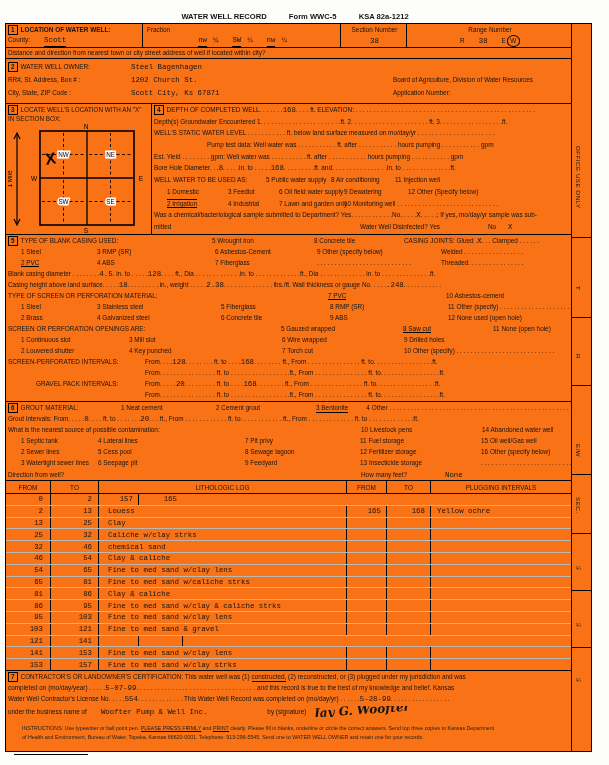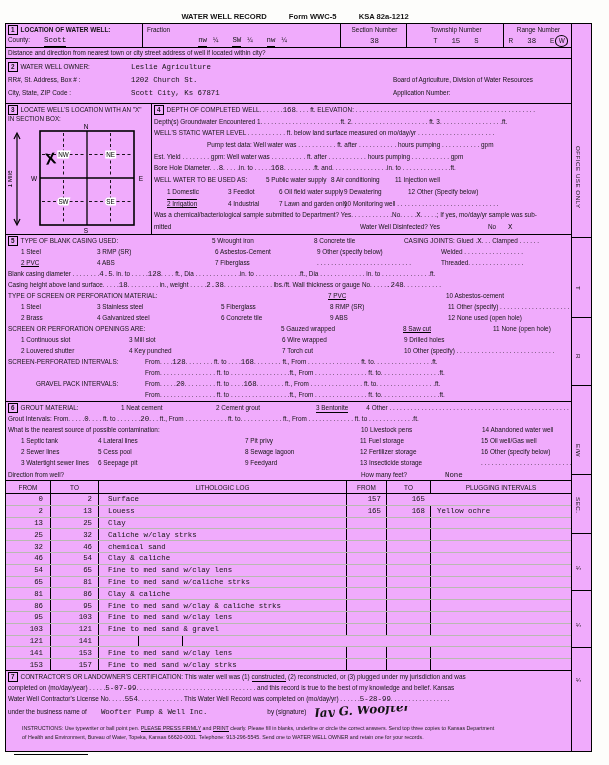--- a/index.html
+++ b/index.html
@@ -1,21 +1,21 @@
 <!DOCTYPE html>
 <html><head>
 <meta charset="utf-8">
 <style>
   html,body{margin:0;padding:0;background:#e8e8e4;}
   .page{position:relative;width:609px;height:765px;background:#fdfdfb;color:#141414;
         font-family:"Liberation Sans",sans-serif;overflow:hidden;}
   .title-row{position:absolute;top:12px;left:0;width:590px;text-align:center;font-size:7.6px;font-weight:bold;}
   .title-row span{margin:0 10px;}
   .formbox{position:absolute;top:23px;left:5px;width:587px;height:729px;border:1.5px solid #000;
-           display:flex;box-sizing:border-box;background:#f0abfc;}
+           display:flex;box-sizing:border-box;background:#f97316;}
   .main{width:566px;border-right:1.5px solid #000;display:flex;flex-direction:column;box-sizing:border-box;}
   .side{flex:1;position:relative;}
   .vlab{position:absolute;left:3px;writing-mode:vertical-rl;font-size:6.2px;letter-spacing:.5px;white-space:nowrap;}
   .tick{position:absolute;left:0;right:0;border-top:1px solid #000;height:0;}
   .s{border-bottom:1.5px solid #000;box-sizing:border-box;overflow:hidden;}
   .ln{display:flex;align-items:baseline;white-space:nowrap;overflow:hidden;font-size:6.4px;line-height:1.45;padding-left:2px;}
   .b{font-weight:bold;}
   .badge{display:inline-block;border:1px solid #000;padding:0 2px;margin-right:3px;font-size:6.3px;font-weight:bold;line-height:1.2;}
   .mv{font-family:"Liberation Mono","DejaVu Sans Mono",monospace;font-size:7.4px;}
   .u{border-bottom:1px solid #000;}
@@ -120,49 +120,39 @@
                 <span class="gap6"></span>
                 <span>¼</span>
             </div>
           </div>
           <div class="cell bl w66">
             <div class="ln ctr">Section Number</div>
             <div class="ln ctr">
                 <span class="mv">38</span>
               </div>
           </div>
-          <div class="cell bl w97">
-            <div class="ln ctr">Township Number</div>
-            <div class="ln ctr">
-                <span>T</span>
-                <span class="gap14"></span>
-                <span class="mv">15</span>
-                <span class="gap14"></span>
-                <span>S</span>
-              </div>
-          </div>
           <div class="cell bl" style="flex:1">
             <div class="ln ctr">Range Number</div>
             <div class="ln ctr">
                 <span>R</span>
                 <span class="gap14"></span>
                 <span class="mv">38</span>
                 <span class="gap14"></span>
                 <span>E</span>
                 <span class="circ">W</span>
               </div>
           </div>
         </div>
         <div class="s1-dist ln">Distance and direction from nearest town or city street address of well if located within city?</div>
       </div>
 
       <div class="s s2">
         <div class="ln">
           <span class="w123 shr"><span class="badge">2</span><span>WATER WELL OWNER:</span></span>
-          <span class="mv">Leslie Agriculture</span>
+          <span class="mv">Steel Bagenhagen</span>
         </div>
         <div class="ln">
           <span class="w123 shr">RR#, St. Address, Box #  :</span>
           <span class="mv w262 shr">1202 Church St.</span>
           <span>Board of Agriculture, Division of Water Resources</span>
         </div>
         <div class="ln">
           <span class="w123 shr">City, State, ZIP Code      :</span>
           <span class="mv w262 shr">Scott City, Ks 67871</span>
           <span>Application Number:</span>
@@ -410,21 +400,20 @@
           <div class="c-to" style="justify-content:center;padding:0">TO</div>
           <div class="c-log" style="justify-content:center;padding:0">LITHOLOGIC LOG</div>
           <div class="c-pfrom" style="justify-content:center;padding:0">FROM</div>
           <div class="c-pto" style="justify-content:center;padding:0">TO</div>
           <div class="c-plug" style="justify-content:center;padding:0">PLUGGING INTERVALS</div>
         </div>
         <div class="tbody">
             <div class="trow">
               <div class="tcell c-from">0</div>
               <div class="tcell c-to">2</div>
-              <div class="tcell c-log">Surface</div>
               <div class="tcell c-pfrom">157</div>
               <div class="tcell c-pto">165</div>
             </div>
             <div class="trow">
               <div class="tcell c-from">2</div>
               <div class="tcell c-to">13</div>
               <div class="tcell c-log">Louess</div>
               <div class="tcell c-pfrom">165</div>
               <div class="tcell c-pto">168</div>
               <div class="tcell c-plug">Yellow ochre</div>

